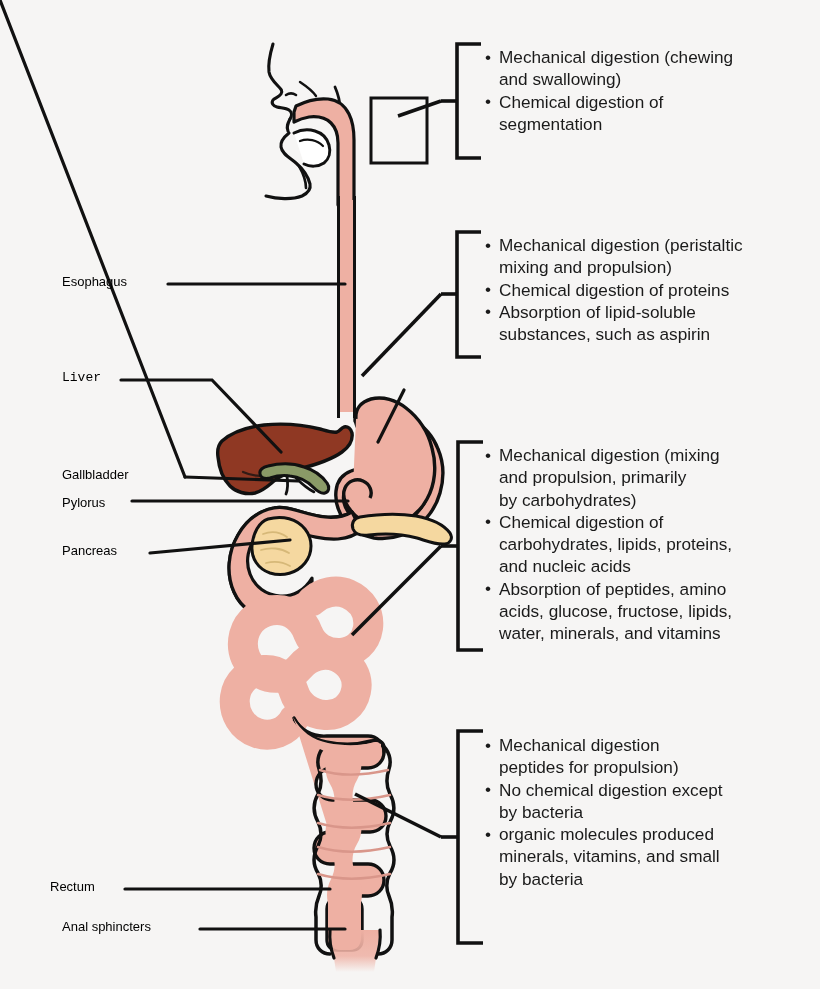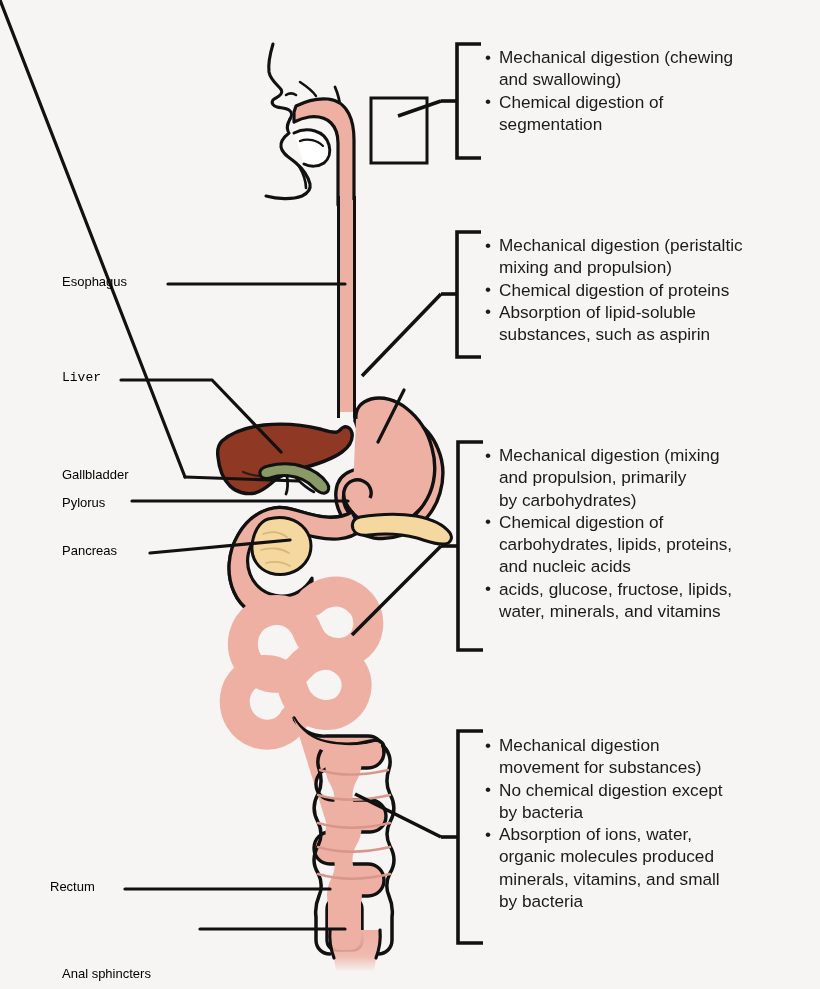--- a/index.html
+++ b/index.html
@@ -434,21 +434,21 @@
   <div class="organ-label" style="left:62px; top:371px;font-family:Liberation Mono, monospace;">Liver</div>
 
   <div class="organ-label" style="left:62px; top:468px;">Gallbladder</div>
 
   <div class="organ-label" style="left:62px; top:496px;">Pylorus</div>
 
   <div class="organ-label" style="left:62px; top:544px;">Pancreas</div>
 
   <div class="organ-label" style="left:50px; top:880px;">Rectum</div>
 
-  <div class="organ-label" style="left:62px; top:967px;">Anal sphincters</div>
+  <div class="organ-label" style="left:62px; top:920px;">Anal sphincters</div>
 
   <div class="callout-block" style="left:485px; top:47px; width:300px;">
     <ul class="callout-list">
         <li class="callout-item"><span class="bullet">•</span><span>Mechanical digestion (chewing</span></li>
         <li class="callout-item"><span>and swallowing)</span></li>
         <li class="callout-item"><span class="bullet">•</span><span>Chemical digestion of</span></li>
         <li class="callout-item"><span>segmentation</span></li>
       </ul>
   </div>
 
@@ -463,32 +463,32 @@
   </div>
 
   <div class="callout-block" style="left:485px; top:445px; width:305px;">
     <ul class="callout-list">
         <li class="callout-item"><span class="bullet">•</span><span>Mechanical digestion (mixing</span></li>
         <li class="callout-item"><span>and propulsion, primarily</span></li>
         <li class="callout-item"><span>by carbohydrates)</span></li>
         <li class="callout-item"><span class="bullet">•</span><span>Chemical digestion of</span></li>
         <li class="callout-item"><span>carbohydrates, lipids, proteins,</span></li>
         <li class="callout-item"><span>and nucleic acids</span></li>
-        <li class="callout-item"><span class="bullet">•</span></li>
+        <li class="callout-item"><span class="bullet">•</span><span>Absorption of peptides, amino</span></li>
         <li class="callout-item"><span>acids, glucose, fructose, lipids,</span></li>
         <li class="callout-item"><span>water, minerals, and vitamins</span></li>
       </ul>
   </div>
 
   <div class="callout-block" style="left:485px; top:735px; width:300px;">
     <ul class="callout-list">
         <li class="callout-item"><span class="bullet">•</span><span>Mechanical digestion</span></li>
-        <li class="callout-item"><span>movement for substances)</span></li>
+        <li class="callout-item"><span>peptides for propulsion)</span></li>
         <li class="callout-item"><span class="bullet">•</span><span>No chemical digestion except</span></li>
         <li class="callout-item"><span>by bacteria</span></li>
-        <li class="callout-item"><span class="bullet">•</span><span>Absorption of ions, water,</span></li>
+        <li class="callout-item"><span class="bullet">•</span></li>
         <li class="callout-item"><span>organic molecules produced</span></li>
         <li class="callout-item"><span>minerals, vitamins, and small</span></li>
         <li class="callout-item"><span>by bacteria</span></li>
       </ul>
   </div>
 
 </div>
 
 </body></html>

